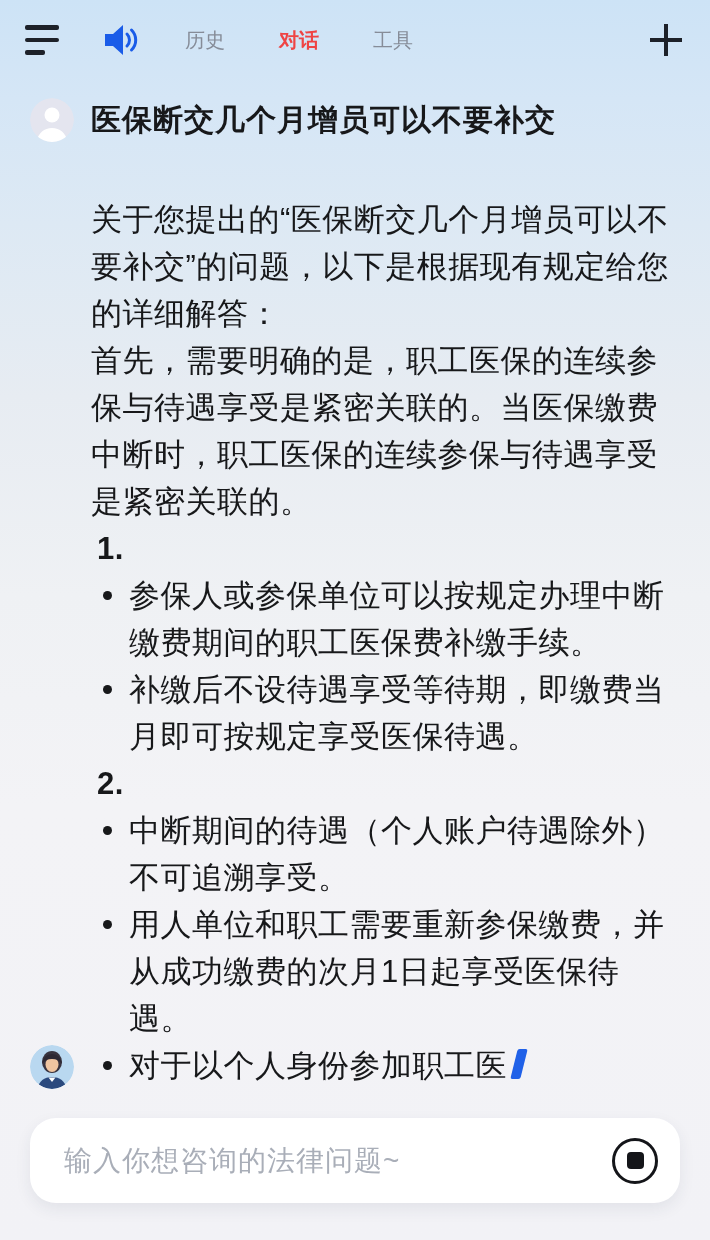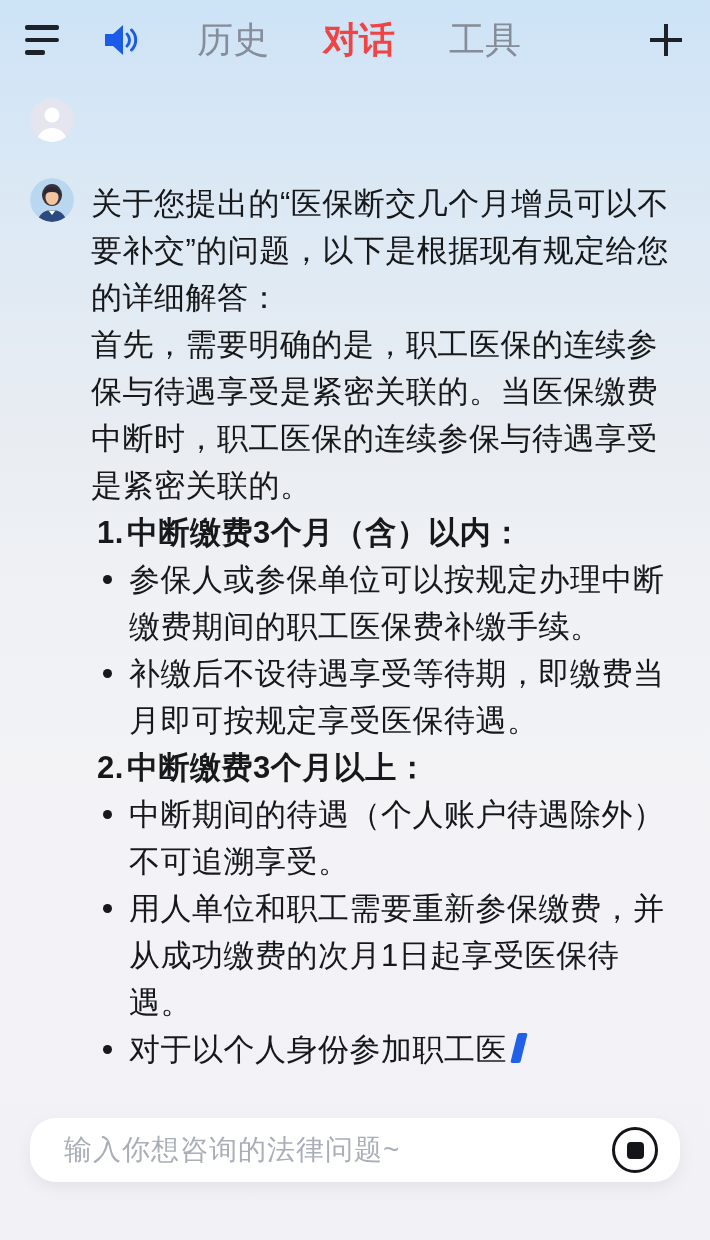--- a/index.html
+++ b/index.html
@@ -23,22 +23,22 @@
   .hamburger { width: 36px; display: flex; flex-direction: column; gap: 8px; cursor: pointer; }
   .hamburger .bar { height: 4.5px; background: #1d2129; border-radius: 2px; }
   .hamburger .bar.b1, .hamburger .bar.b2 { width: 34px; }
   .hamburger .bar.b3 { width: 20px; }
 
   .speaker { margin-left: 42px; width: 38px; height: 34px; cursor: pointer; }
 
   .tabs {
     display: flex;
     gap: 54px;
-    margin-left: 56px;
-    font-size: 36px;
+    margin-left: 44px;
+    font-size: 20px;
   }
   .tab { color: #868c98; cursor: pointer; }
   .tab.active { color: #ef4444; font-weight: 700; }
 
   .plus-btn {
     margin-left: auto;
     width: 38px; height: 38px;
     position: relative;
     cursor: pointer;
   }
@@ -46,21 +46,21 @@
     content: ""; position: absolute; background: #1d2129;
   }
   .plus-btn::before { left: 3px; right: 3px; top: 17px; height: 3.5px; }
   .plus-btn::after  { top: 3px; bottom: 3px; left: 17px; width: 3.5px; }
 
   
   .chat { padding: 0 30px; }
 
   .msg-row { display: flex; gap: 17px; }
   .user-row { margin-top: 18px; align-items: center; }
-  .ai-row   { margin-top: 36px; align-items: flex-start; }
+  .ai-row   { margin-top: 52px; align-items: flex-end; }
 
   .avatar {
     width: 44px; height: 44px; border-radius: 50%;
     flex-shrink: 0; overflow: hidden;
   }
   .user-text {
     font-size: 30px;
     font-weight: 600;
     color: #17181a;
     letter-spacing: 1px;
@@ -94,21 +94,21 @@
     transform: skewX(-14deg);
     border-radius: 2px;
     vertical-align: -3px;
     margin-left: 7px;
   }
 
   
   .input-bar {
     position: absolute;
     left: 30px; right: 30px; top: 1118px;
-    height: 64px;
+    height: 85px;
     background: #ffffff;
     border-radius: 26px;
     box-shadow: 0 6px 16px rgba(40,50,80,0.08);
     display: flex;
     align-items: center;
   }
   .input-bar input {
     flex: 1;
     border: none; outline: none;
     background: transparent;
@@ -164,20 +164,21 @@
 <div class="chat">
 
   <div class="msg-row user-row">
     <div class="avatar">
       <svg viewBox="0 0 44 44" width="44" height="44">
         <circle cx="22" cy="22" r="22" fill="#e4e5ef"></circle>
         <circle cx="22" cy="17" r="7.5" fill="#ffffff"></circle>
         <path d="M6 44 q4 -14 16 -14 q12 0 16 14 z" fill="#ffffff"></path>
       </svg>
     </div>
+    <div class="user-text">医保断交几个月增员可以不要补交</div>
   </div>
 
   <div class="msg-row ai-row">
     <div class="avatar">
       <svg viewBox="0 0 44 44" width="44" height="44">
         <defs>
             <clipPath id="avclip">
               <circle cx="22" cy="22" r="22"></circle>
             </clipPath>
           </defs>
@@ -191,35 +192,33 @@
         </g>
       </svg>
     </div>
 
     <div class="ai-content">
       <p>关于您提出的“医保断交几个月增员可以不要补交”的问题，以下是根据现有规定给您的详细解答：</p>
       <p>首先，需要明确的是，职工医保的连续参保与待遇享受是紧密关联的。当医保缴费中断时，职工医保的连续参保与待遇享受是紧密关联的。</p>
 
       <div class="num-item">
         <span class="num">1.</span>
-        <span>中断缴费3个月（含）以内：</span>
       </div>
 
       <div class="bullet-item">
         <span class="dot"></span>
         <span class="btext">参保人或参保单位可以按规定办理中断缴费期间的职工医保费补缴手续。</span>
       </div>
       <div class="bullet-item">
         <span class="dot"></span>
         <span class="btext">补缴后不设待遇享受等待期，即缴费当月即可按规定享受医保待遇。</span>
       </div>
 
       <div class="num-item">
         <span class="num">2.</span>
-        <span>中断缴费3个月以上：</span>
       </div>
 
       <div class="bullet-item">
         <span class="dot"></span>
         <span class="btext">中断期间的待遇（个人账户待遇除外）不可追溯享受。</span>
       </div>
       <div class="bullet-item">
         <span class="dot"></span>
         <span class="btext">用人单位和职工需要重新参保缴费，并从成功缴费的次月1日起享受医保待遇。</span>
       </div>

